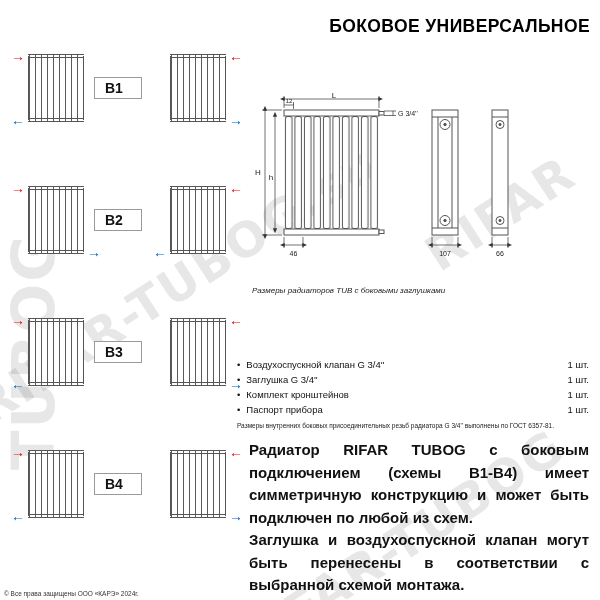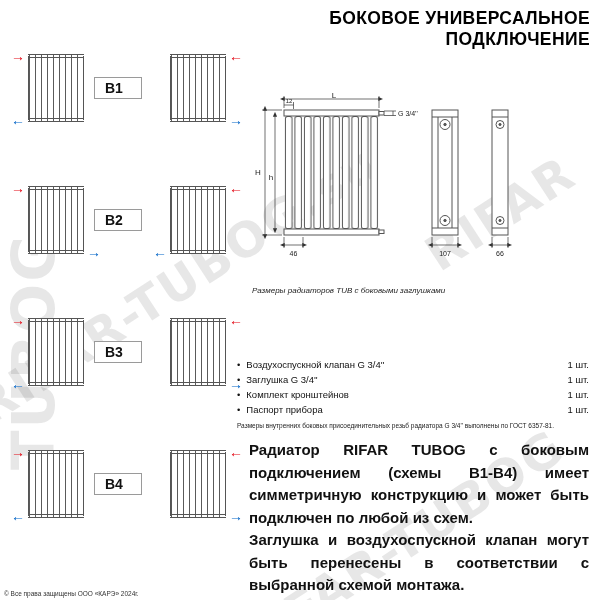--- a/index.html
+++ b/index.html
@@ -12,21 +12,21 @@
       color:rgba(40,40,40,0.11);transform-origin:left top;pointer-events:none;
       font-family:"DejaVu Sans",sans-serif;}
   .wm1{font-size:58px;left:0px;top:470px;transform:rotate(-90deg);}
   .wm2{font-size:48px;left:-34px;top:388px;transform:rotate(-33deg);}
   .wm3{font-size:48px;left:225px;top:625px;transform:rotate(-33deg);}
   .wm4{font-size:48px;left:415px;top:235px;transform:rotate(-33deg);}
 
   .z{position:absolute;z-index:2;}
 
   
-  .title{top:8px;right:10px;text-align:right;font-weight:bold;font-size:17.5px;
+  .title{top:16px;right:10px;text-align:right;font-weight:bold;font-size:17.5px;
          line-height:1.18;letter-spacing:0.4px;color:#000;}
 
   
   .schemes{left:10px;top:54px;width:228px;}
   .scheme-row{display:flex;align-items:center;margin-bottom:64px;}
   .rad-unit{position:relative;margin-left:18px;}
   .scheme-row .rad-unit + .scheme-label{margin:0 10px;}
   .radiator{width:54px;height:60px;border-top:4px double #555;border-bottom:4px double #555;
             border-left:1.5px solid #555;border-right:1.5px solid #555;
             background:repeating-linear-gradient(90deg,#5a5a5a 0 1.5px,#fff 1.5px 6px);}
@@ -63,21 +63,20 @@
 
 <div class="page">
 
   <div class="wm wm1">TUBOG</div>
   <div class="wm wm2">RIFAR-TUBOG.su</div>
   <div class="wm wm3">RIFAR-TUBOG</div>
   <div class="wm wm4">RIFAR</div>
 
   <div class="z title">
     <div>БОКОВОЕ УНИВЕРСАЛЬНОЕ</div>
-    <div>ПОДКЛЮЧЕНИЕ</div>
   </div>
 
   <div class="z schemes">
 
     <div class="scheme-row">
       <div class="rad-unit">
         <span class="arr red tl">→</span>
         <div class="radiator"></div>
         <span class="arr blue bl">←</span>
       </div>

